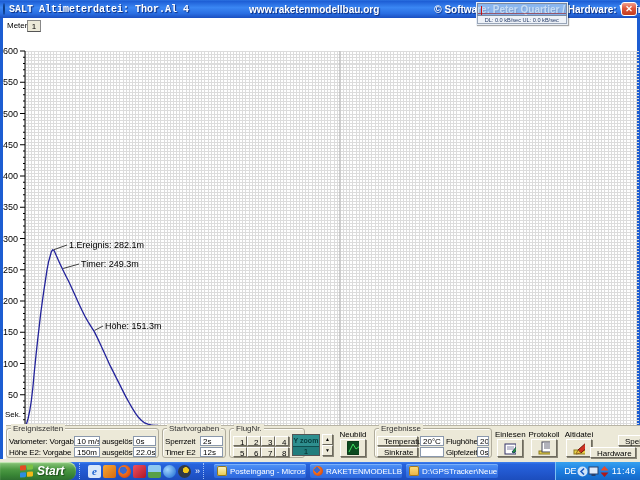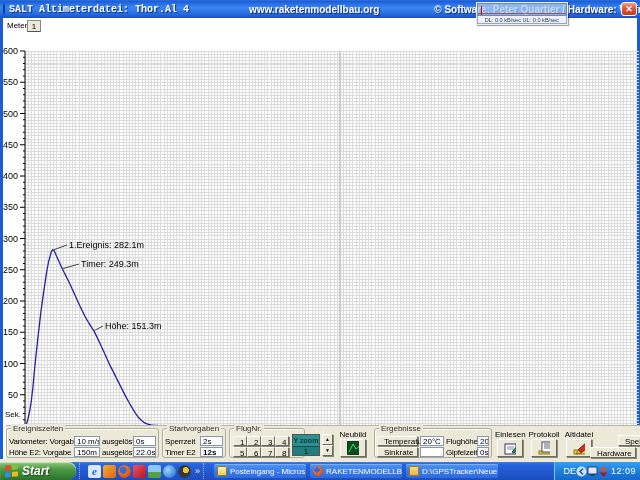--- a/index.html
+++ b/index.html
@@ -67,21 +67,21 @@
   .cap{position:absolute;top:2px;width:100%;text-align:center;font-size:8px;white-space:nowrap;}
   .tool{position:absolute;height:30px;top:2px;}
   .wide-btn{position:absolute;left:584px;width:46px;height:11px;line-height:10px;}
 
   
   #taskbar{position:absolute;left:0;top:462px;width:640px;height:18px;z-index:50;
     background:linear-gradient(180deg,#3f82f0 0%,#2764dd 12%,#2258cf 55%,#1c4dbd 100%);
     display:flex;align-items:center;color:#fff;}
   #start-btn{width:76px;height:18px;border-radius:0 8px 8px 0;
     background:linear-gradient(180deg,#8ec97e 0%,#4d9a44 40%,#3a8736 70%,#2e7030 100%);
-    display:flex;align-items:center;gap:4px;padding-left:5px;
+    display:flex;align-items:center;gap:4px;padding-left:20px;
     font-size:12px;font-weight:bold;font-style:italic;text-shadow:1px 1px 1px #1c4a1c;
     box-shadow:inset 0 1px 1px #c8e8b8;}
   #flag{width:13px;height:12px;display:grid;grid-template-columns:6px 6px;grid-gap:1px;transform:skewY(-6deg);}
   #flag i{display:block;width:6px;height:5px;border-radius:1px;}
   .ql{width:13px;height:13px;border-radius:2px;margin-left:2px;flex:none;}
   .sep{width:4px;height:16px;margin:0 3px;border-left:1px dotted #9ec0f8;flex:none;}
   .task{width:92px;height:14px;margin-left:4px;border-radius:2px;flex:none;
     background:linear-gradient(180deg,#4f93f7,#3876e8 60%,#2f6add);box-shadow:inset 0 1px 0 #7ab0fa;
     display:flex;align-items:center;gap:3px;padding:0 3px;font-size:8px;white-space:nowrap;overflow:hidden;}
   .task .ticon{width:10px;height:10px;flex:none;border-radius:2px;}
@@ -441,21 +441,21 @@
       </div>
 
       <div class="gb" style="left:156px;width:64px;">
         <span class="gb-label">Startvorgaben</span>
         <div class="r1">
           <span class="pl" style="width:33px;">Sperrzeit</span>
           <span class="fld" style="flex:1;">2s</span>
         </div>
         <div class="r2">
           <span class="pl" style="width:33px;">Timer E2</span>
-          <span class="fld" style="flex:1;font-weight:bold;">12s</span>
+          <span class="fld" style="flex:1;">12s</span>
         </div>
       </div>
 
       <div class="gb" style="left:223px;width:76px;">
         <span class="gb-label">FlugNr.</span>
         <div id="flug-grid" style="position:absolute;left:3px;top:7px;display:grid;grid-template-columns:repeat(4,13px);grid-gap:1px;">
             <button class="btn numbtn">1</button>
             <button class="btn numbtn">2</button>
             <button class="btn numbtn">3</button>
             <button class="btn numbtn">4</button>
@@ -601,16 +601,16 @@
           <path d="M7,2.5 L4,5.5 L7,8.5" fill="none" stroke="#1a5ac0" stroke-width="1.6"></path>
       </svg>
       <svg class="tray-ic" viewBox="0 0 11 11">
         <rect x="1" y="1" width="9" height="7" fill="#dfe9f8" stroke="#26406e"></rect>
           <rect x="3.5" y="8" width="4" height="2" fill="#26406e"></rect>
       </svg>
       <svg class="tray-ic" viewBox="0 0 11 11">
         <path d="M5.5,0 L9.5,4.5 L1.5,4.5 Z" fill="#e84c2c"></path>
           <path d="M5.5,11 L9.5,6.5 L1.5,6.5 Z" fill="#b01818"></path>
       </svg>
-      <span id="clock">12:09</span>
+      <span id="clock">11:46</span>
     </div>
   </div>
 </div>
 
 </body></html>

